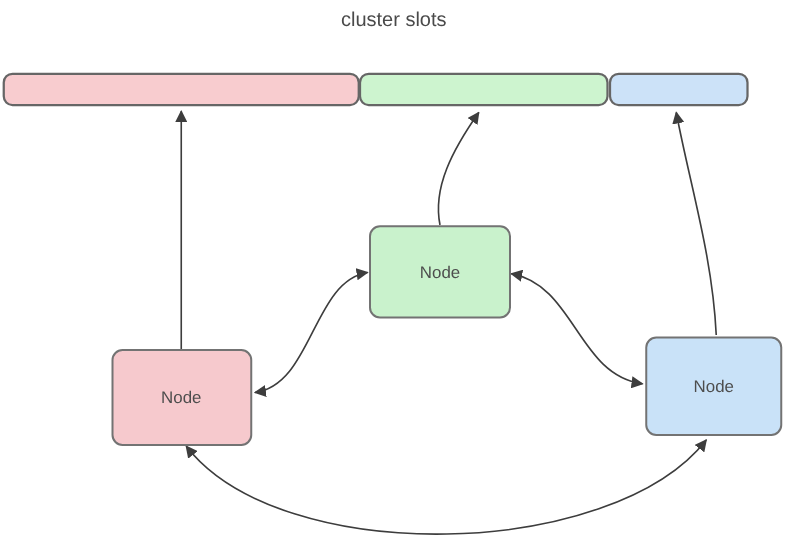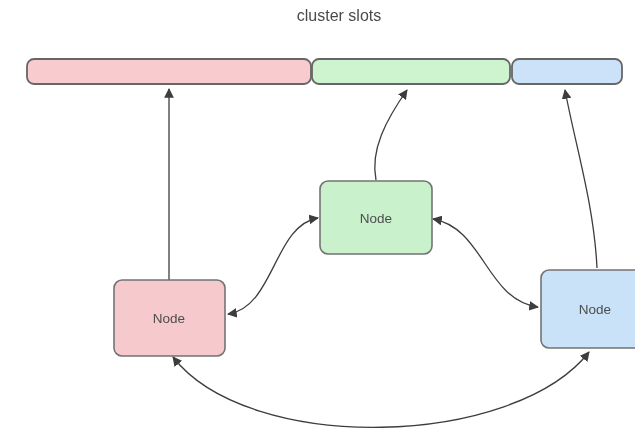--- a/index.html
+++ b/index.html
@@ -8,21 +8,20 @@
     width: 635px;
     height: 443px;
     background: #ffffff;
     overflow: hidden;
     font-family: "Liberation Sans", "DejaVu Sans", sans-serif;
   }
   .canvas {
     position: relative;
     width: 573px;
     height: 443px;
-    padding-left: 24px;
   }
   svg { display: block; }
   .slot-seg {
     stroke: #666666;
     stroke-width: 1.8;
   }
   .node-box {
     stroke: #737373;
     stroke-width: 1.6;
   }

